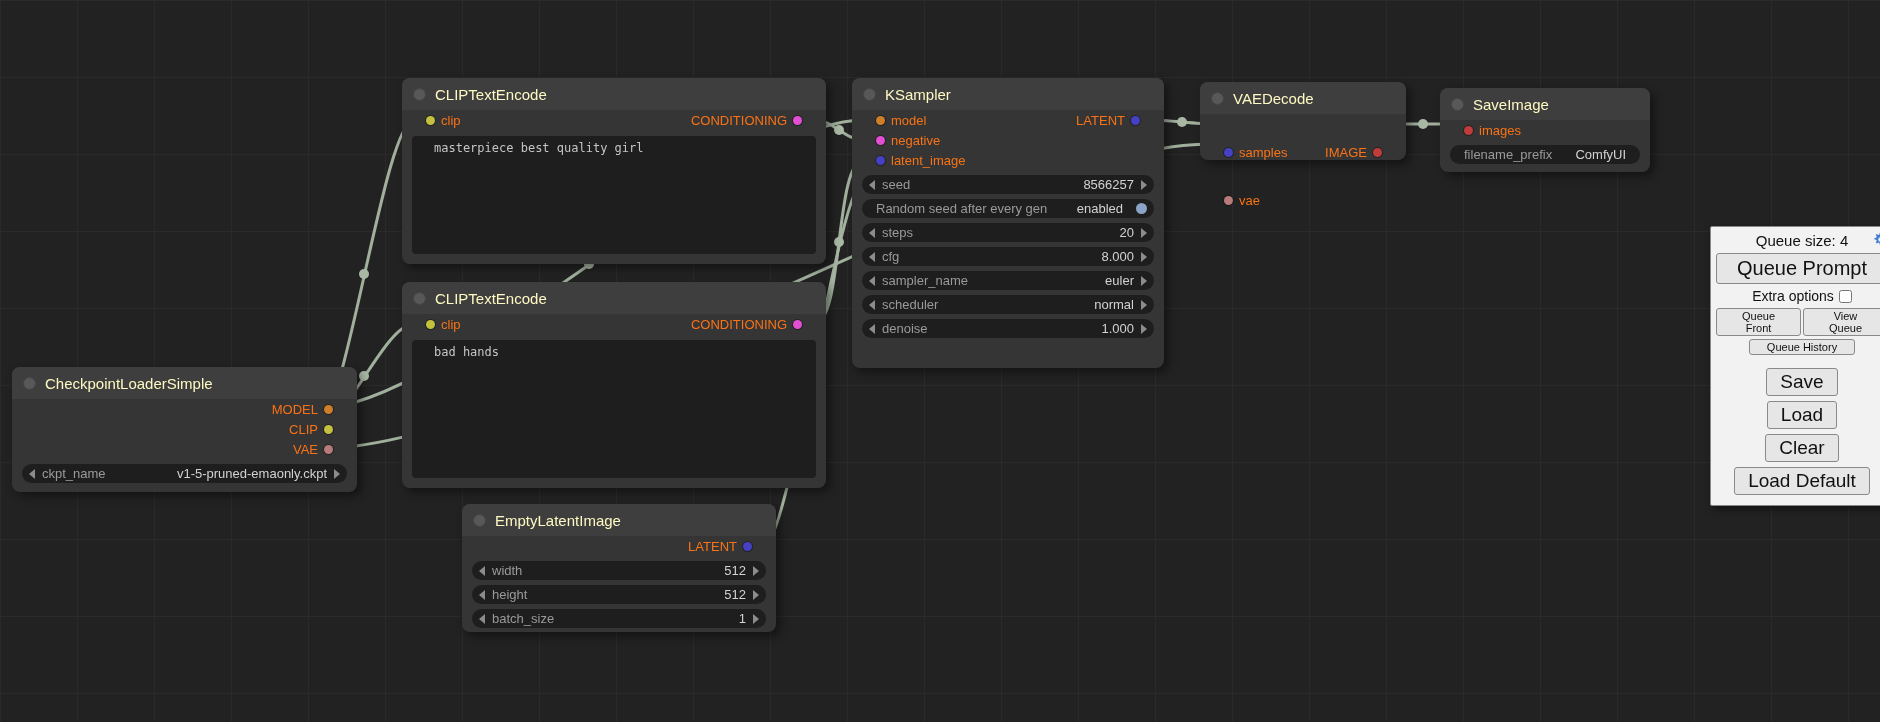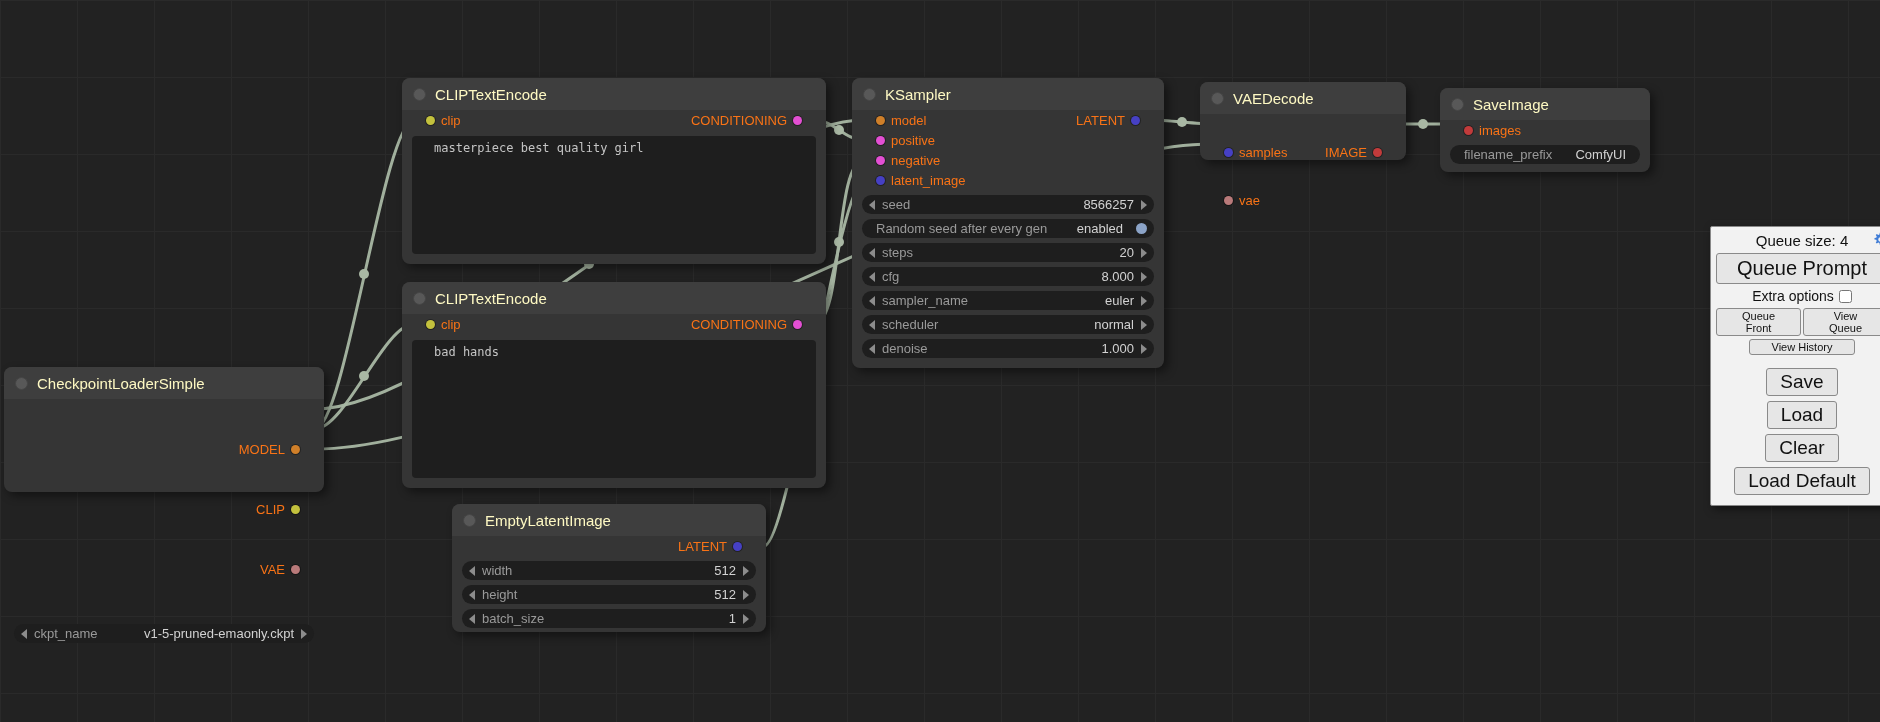--- a/index.html
+++ b/index.html
@@ -100,21 +100,21 @@
     <circle class="linkdot" cx="364" cy="274" r="5" fill="#a9b8a4"></circle>
     <circle class="linkdot" cx="364" cy="376" r="5" fill="#a9b8a4"></circle>
     <circle class="linkdot" cx="763" cy="296" r="5" fill="#a9b8a4"></circle>
     <circle class="linkdot" cx="839" cy="130" r="5" fill="#a9b8a4"></circle>
     <circle class="linkdot" cx="839" cy="242" r="5" fill="#a9b8a4"></circle>
     <circle class="linkdot" cx="814" cy="363" r="5" fill="#a9b8a4"></circle>
     <circle class="linkdot" cx="1182" cy="122" r="5" fill="#a9b8a4"></circle>
     <circle class="linkdot" cx="1423" cy="124" r="5" fill="#a9b8a4"></circle>
   </svg>
 
-  <div class="node" style="left:4px;top:367px;width:320px;height:125px;gap:40px;">
+  <div class="node" style="left:12px;top:367px;width:345px;height:125px;">
     <div class="ntitle">
       <span class="cdot"></span>
       <span>CheckpointLoaderSimple</span>
     </div>
     <div class="srow out">
       <span class="slabel">MODEL</span>
       <span class="pdot" style="background: rgb(207, 127, 41);"></span>
     </div>
     <div class="srow out">
       <span class="slabel">CLIP</span>
@@ -178,24 +178,20 @@
         <span class="pdot" style="background: rgb(207, 127, 41);"></span>
         <span class="slabel">model</span>
       </span>
       <span class="sgrp">
         <span class="slabel">LATENT</span>
         <span class="pdot" style="background: rgb(70, 64, 196);"></span>
       </span>
     </div>
     <div class="srow">
       <span class="pdot" style="background: rgb(227, 79, 211);"></span>
-      <span class="slabel">positive</span>
-    </div>
-    <div class="srow">
-      <span class="pdot" style="background: rgb(227, 79, 211);"></span>
       <span class="slabel">negative</span>
     </div>
     <div class="srow">
       <span class="pdot" style="background: rgb(70, 64, 196);"></span>
       <span class="slabel">latent_image</span>
     </div>
     <div class="widget">
       <span class="arr l"></span>
       <span class="wlabel">seed</span>
       <span class="wvalue">8566257</span>
@@ -231,21 +227,21 @@
       <span class="arr r"></span>
     </div>
     <div class="widget">
       <span class="arr l"></span>
       <span class="wlabel">denoise</span>
       <span class="wvalue">1.000</span>
       <span class="arr r"></span>
     </div>
   </div>
 
-  <div class="node" style="left:452px;top:504px;width:314px;height:128px;">
+  <div class="node" style="left:462px;top:504px;width:314px;height:128px;">
     <div class="ntitle">
       <span class="cdot"></span>
       <span>EmptyLatentImage</span>
     </div>
     <div class="srow out">
       <span class="slabel">LATENT</span>
       <span class="pdot" style="background: rgb(70, 64, 196);"></span>
     </div>
     <div class="widget">
       <span class="arr l"></span>
@@ -314,20 +310,20 @@
     </div>
     <button class="btn-qp">Queue Prompt</button>
     <div class="extra">
       <span>Extra options</span>
       <input type="checkbox" style="">
     </div>
     <div class="qrow">
       <button>Queue Front</button>
       <button>View Queue</button>
     </div>
-    <button class="btn-vh">View History</button>
+    <button class="btn-vh">Queue History</button>
     <button class="btn-big btn-save">Save</button>
     <button class="btn-big">Load</button>
     <button class="btn-big">Clear</button>
     <button class="btn-big">Load Default</button>
   </div>
 
 </div>
 
 </body></html>

